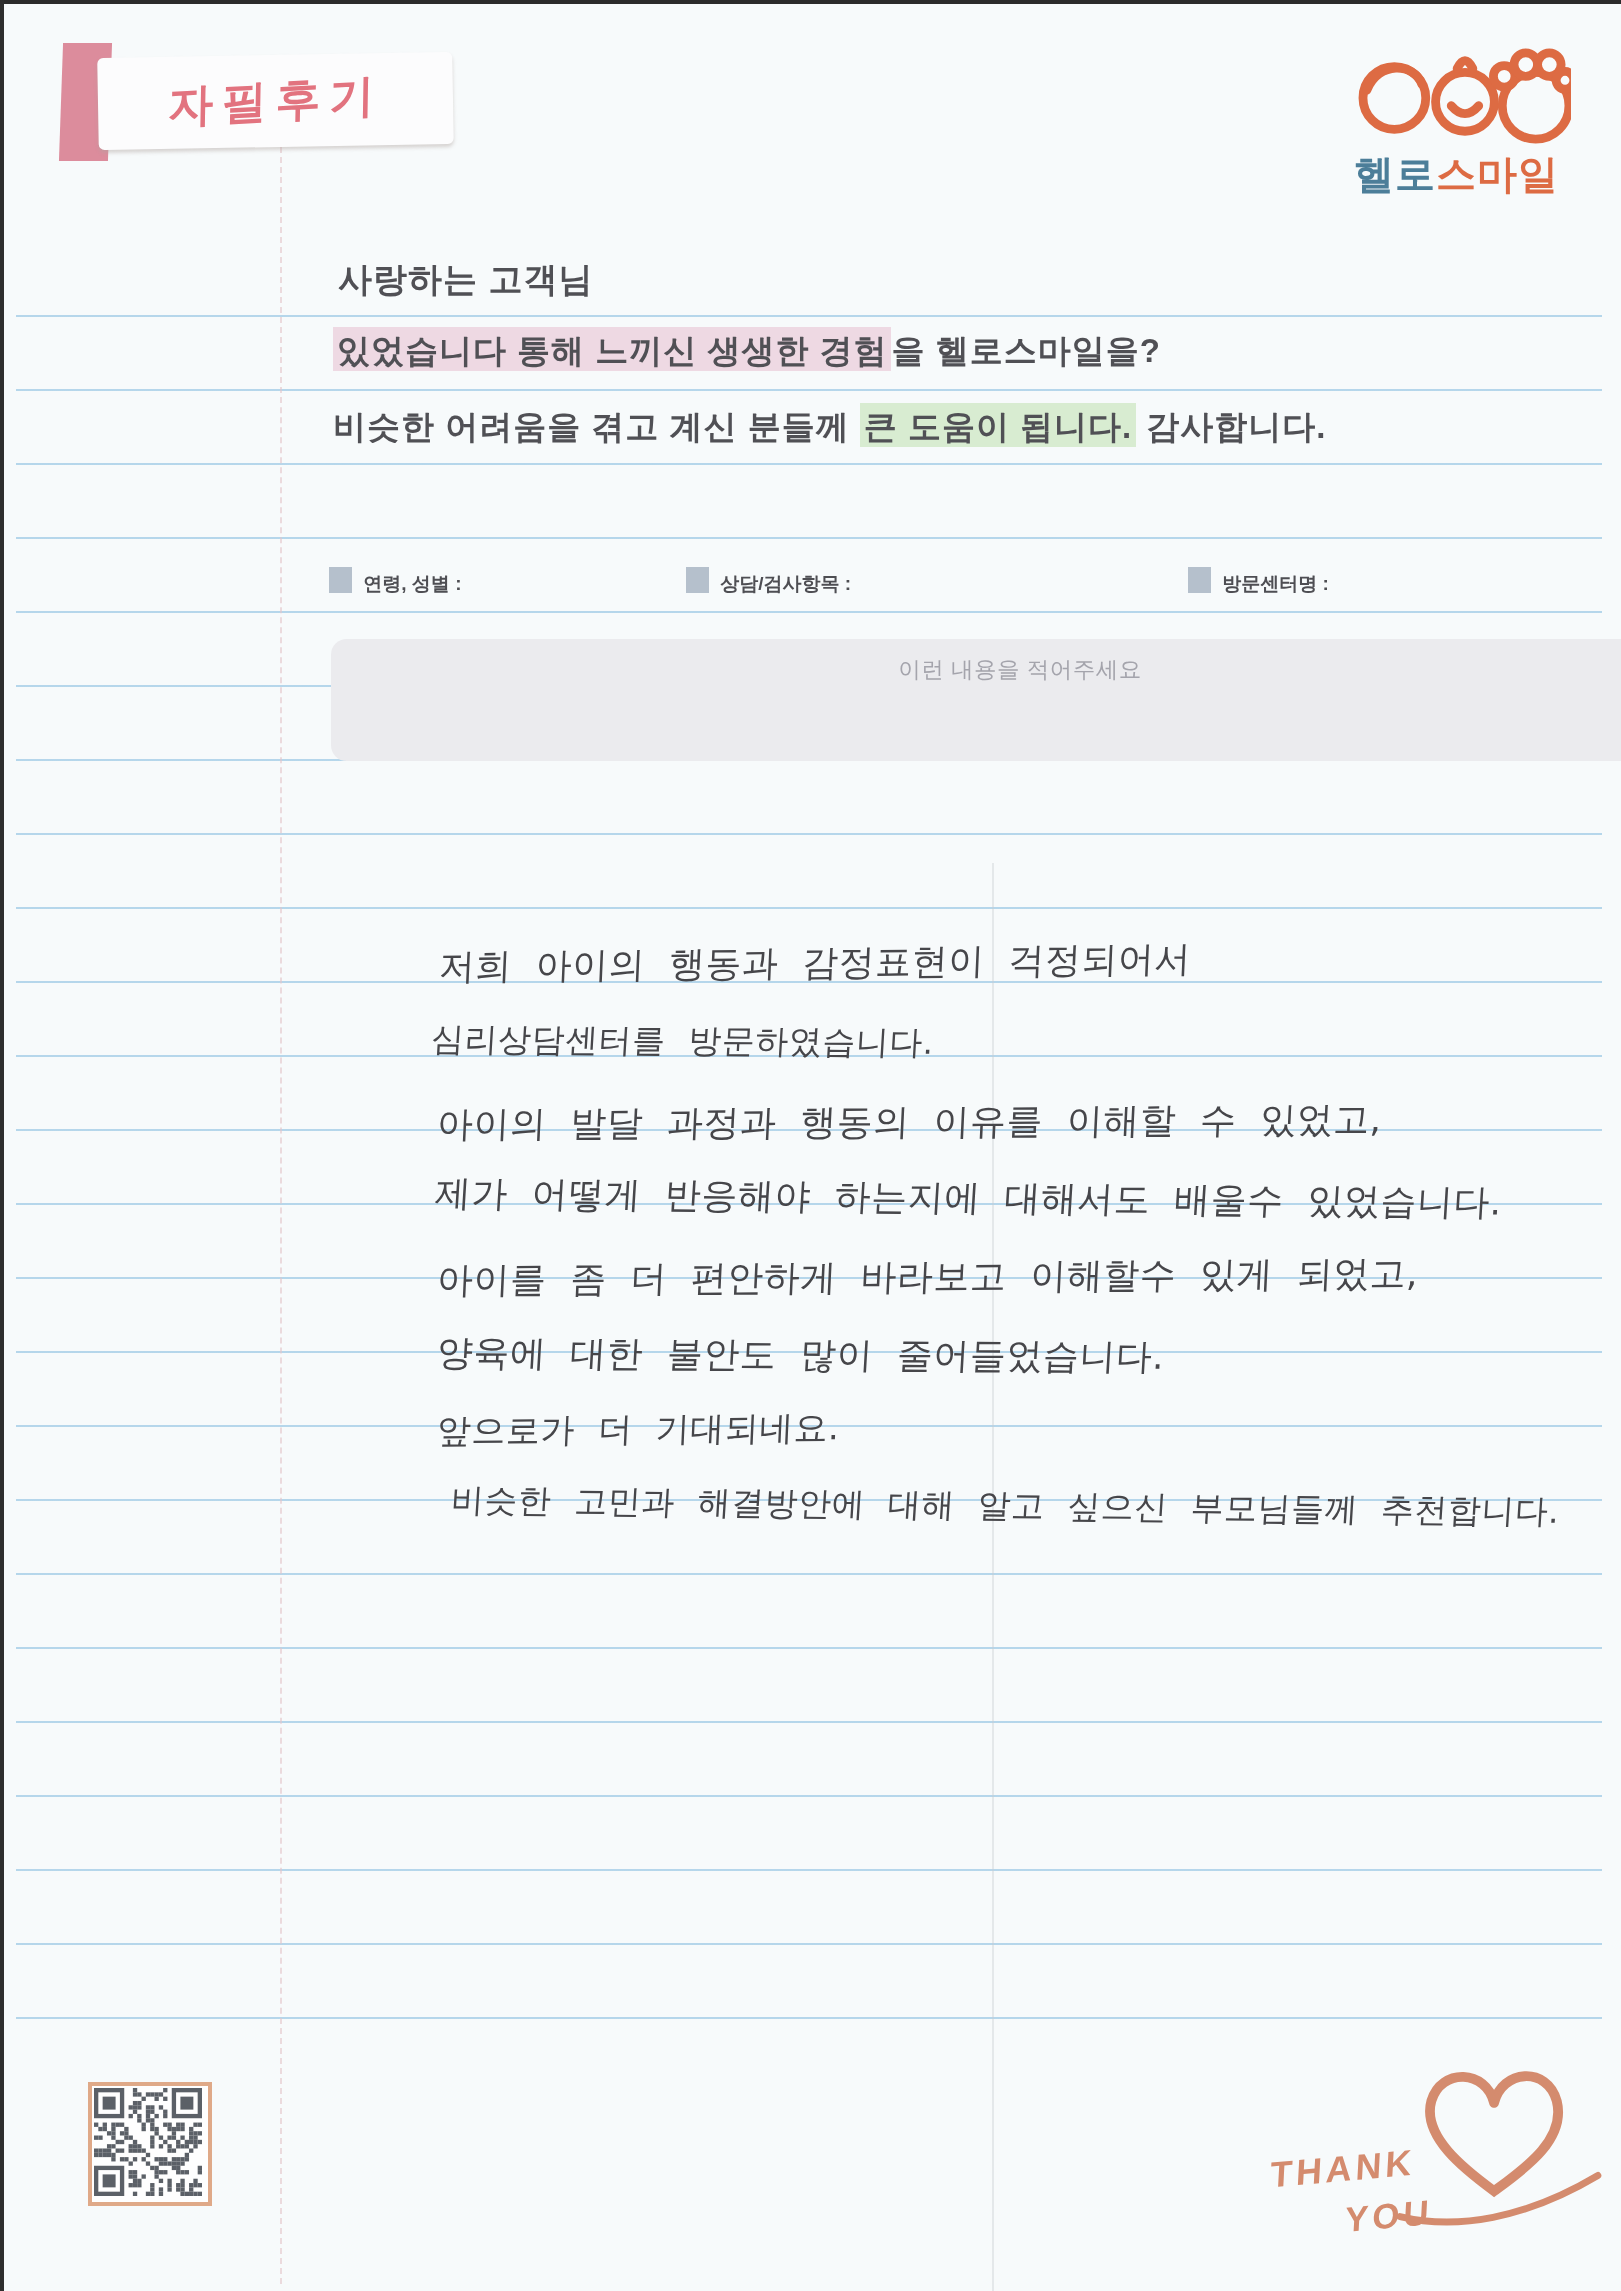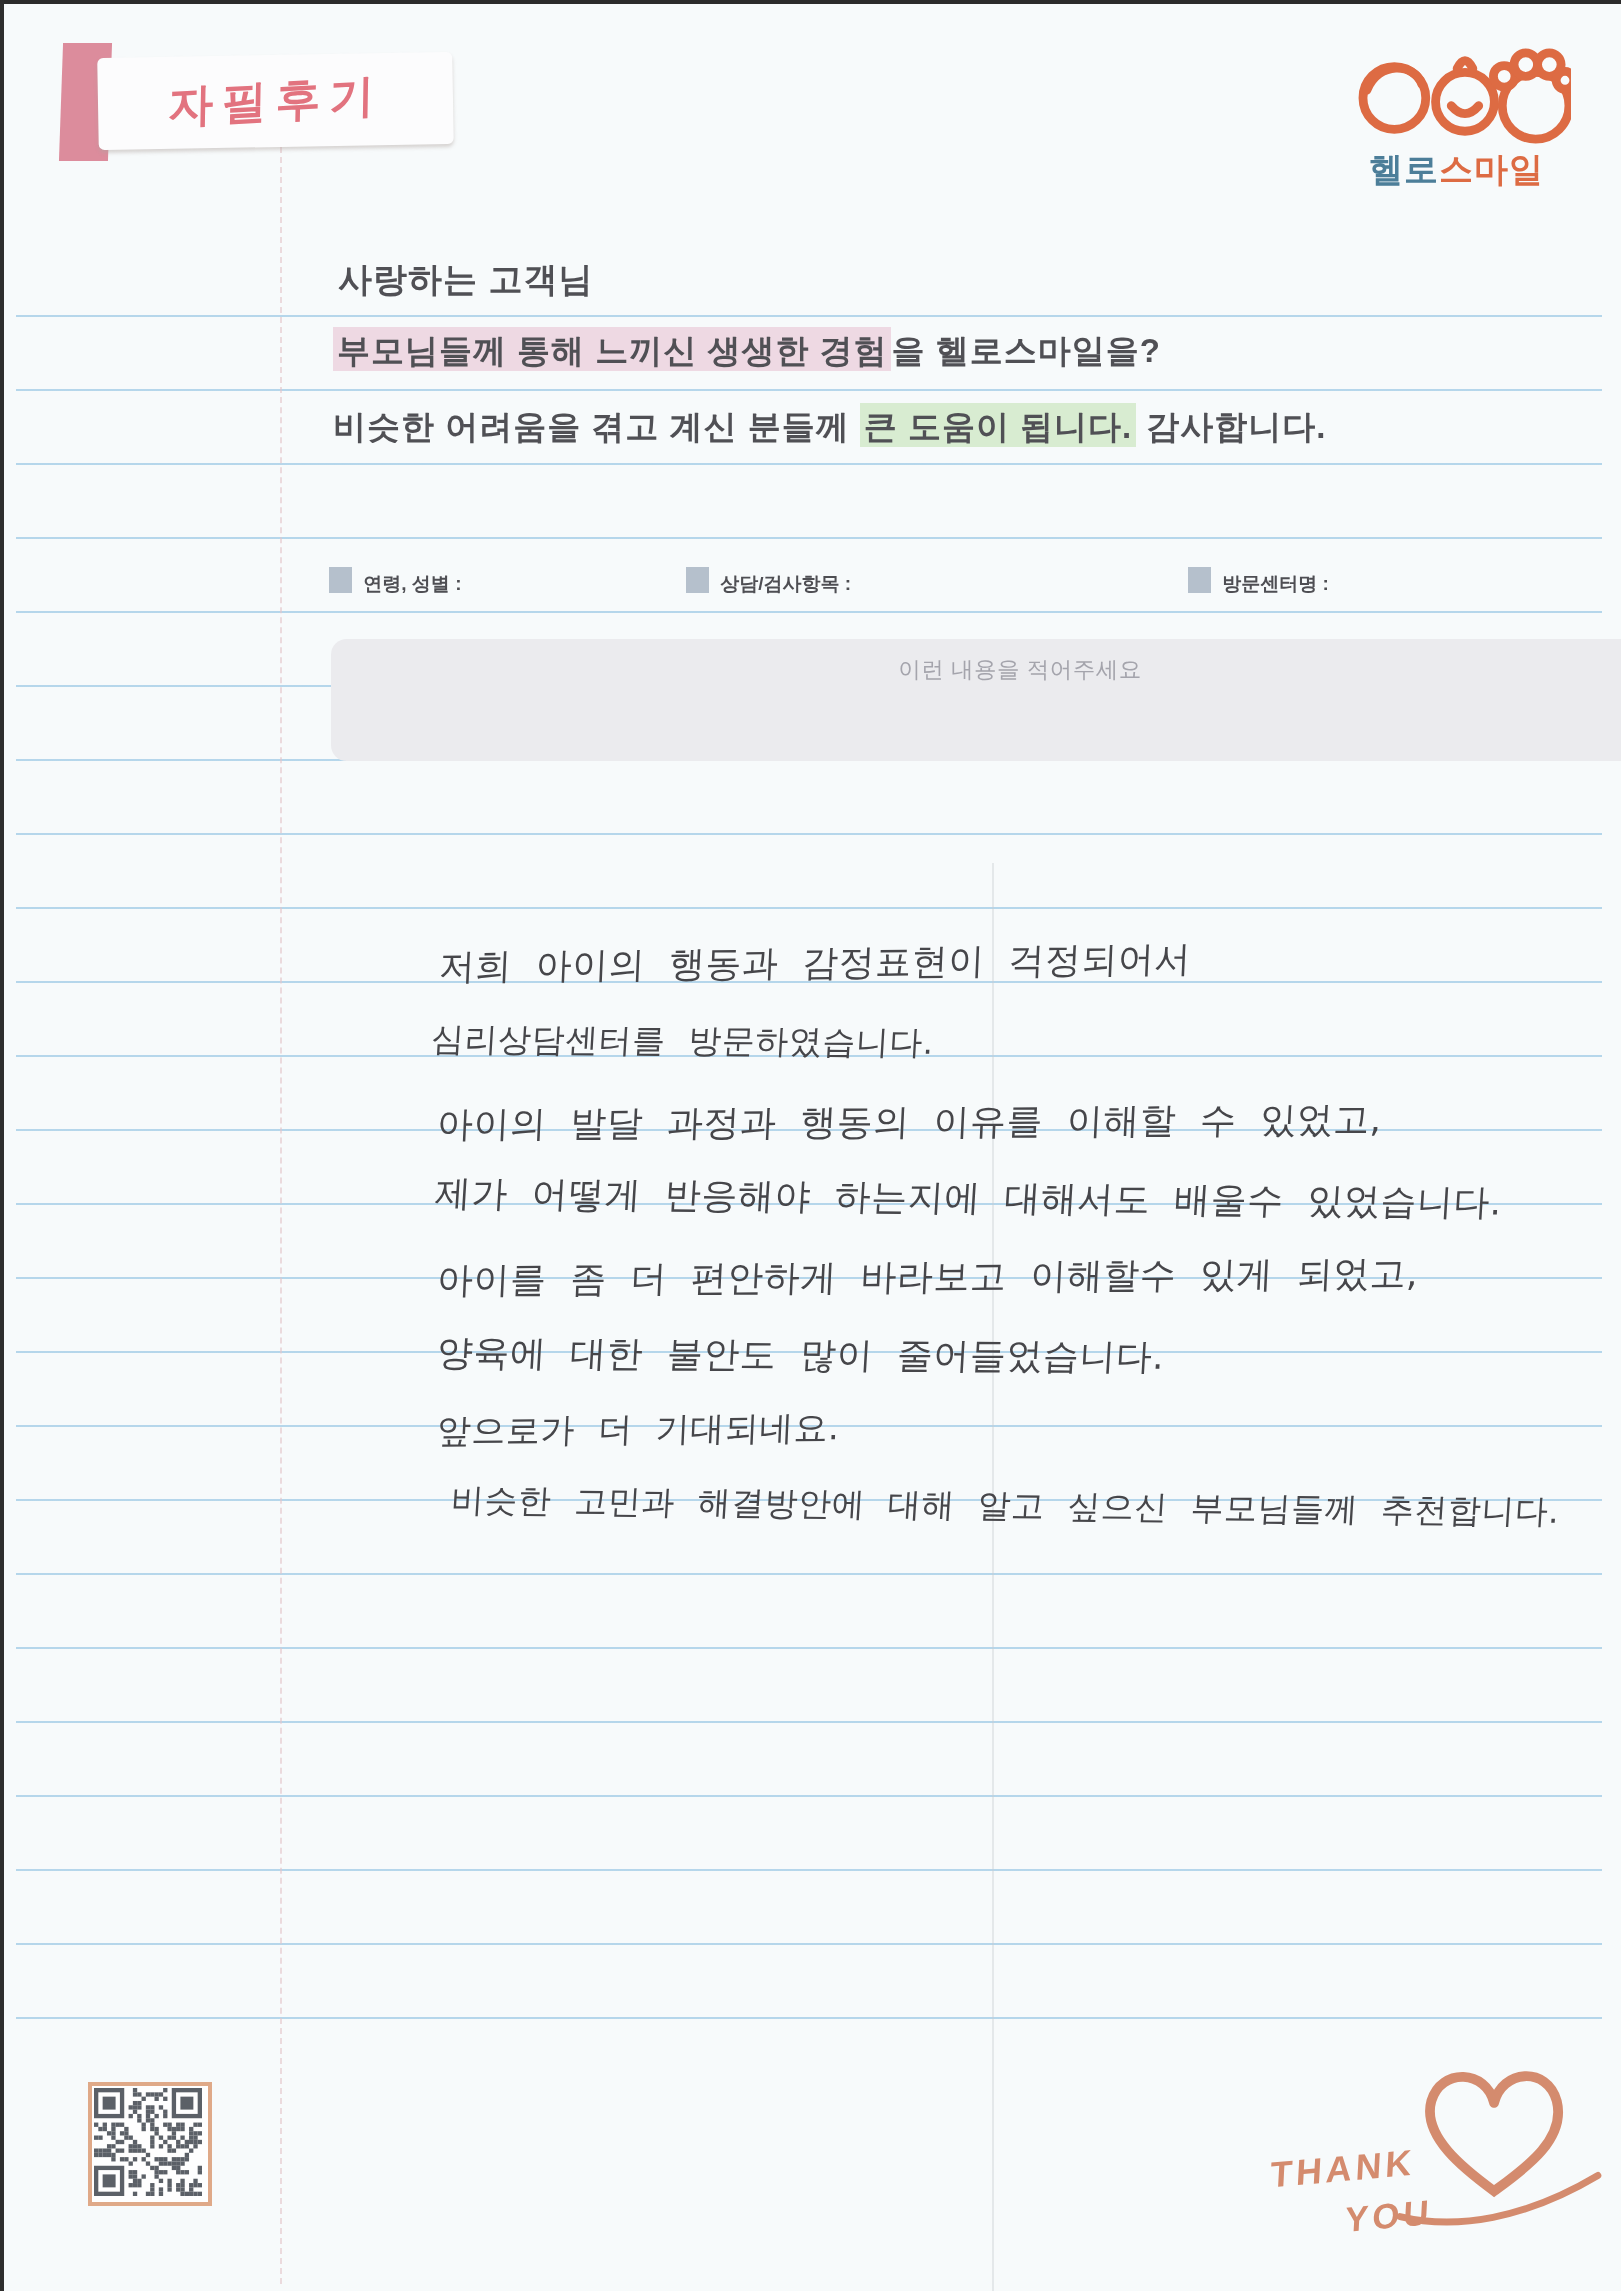--- a/index.html
+++ b/index.html
@@ -45,21 +45,21 @@
     font-size:45px;letter-spacing:8.8px;font-weight:600;
     color:var(--tab-text-pink,#e2737f);
     transform:rotate(-2deg) skewX(-4deg);
   }
   
   .logo-icon{left:1357px;top:43px;width:214px;height:102px;}
   .logo-icon path,.logo-icon circle{stroke:var(--logo-orange,#dd6b43);stroke-width:9;fill:none;stroke-linecap:round;}
   .logo-icon circle.fill-bg{fill:#f8fbfc;}
   .logo-text{
     left:1343px;top:147px;width:227px;text-align:center;
-    font-size:34px;font-weight:800;letter-spacing:1px;white-space:nowrap;
+    font-size:40px;font-weight:800;letter-spacing:1px;white-space:nowrap;
   }
   .logo-text .b{color:var(--logo-blue,#4c7e99);}
   .logo-text .o{color:var(--logo-orange,#dd6b43);}
   
   .intro{color:#505055;font-weight:600;white-space:nowrap;text-align:center;}
   .intro-1{left:338px;top:257px;font-size:34px;letter-spacing:1px;}
   .intro-2{left:333px;top:329px;font-size:33px;letter-spacing:1px;}
   .intro-3{left:333px;top:405px;font-size:33px;letter-spacing:1px;}
   .hl-pink{background:var(--highlight-pink,#eed9e3);padding:4.9px 3.9px 2px 3.9px;}
   .hl-green{background:var(--highlight-green,#d8ecd1);padding:4.9px 3.9px 2px 3.9px;}
@@ -133,21 +133,21 @@
   <circle class="fill-bg" cx="150" cy="34" r="11"></circle>
   <circle class="fill-bg" cx="172" cy="22" r="12"></circle>
   <circle class="fill-bg" cx="196" cy="22" r="12"></circle>
   <circle class="fill-bg" cx="212" cy="38" r="9"></circle>
 </svg>
 <div class="abs logo-text">
   <span class="b">헬로</span><span class="o">스마일</span>
 </div>
 
 <div class="abs intro intro-1">사랑하는 고객님</div>
-<div class="abs intro intro-2"><span class="hl-pink">부모님들께 통해 느끼신 생생한 경험</span><span>을 헬로스마일을?</span></div>
+<div class="abs intro intro-2"><span class="hl-pink">있었습니다 통해 느끼신 생생한 경험</span><span>을 헬로스마일을?</span></div>
 <div class="abs intro intro-3"><span>비슷한 어려움을 겪고 계신 분들께 </span><span class="hl-green">큰 도움이 됩니다.</span><span> 감사합니다.</span></div>
 
 <div class="abs field field-1"><span class="bullet"></span><span>연령, 성별 :</span></div>
 <div class="abs field field-2"><span class="bullet"></span><span>상담/검사항목 :</span></div>
 <div class="abs field field-3"><span class="bullet"></span><span>방문센터명 :</span></div>
 
 <div class="abs guide-box">
   <div class="guide-title">이런 내용을 적어주세요</div>
 </div>
 

